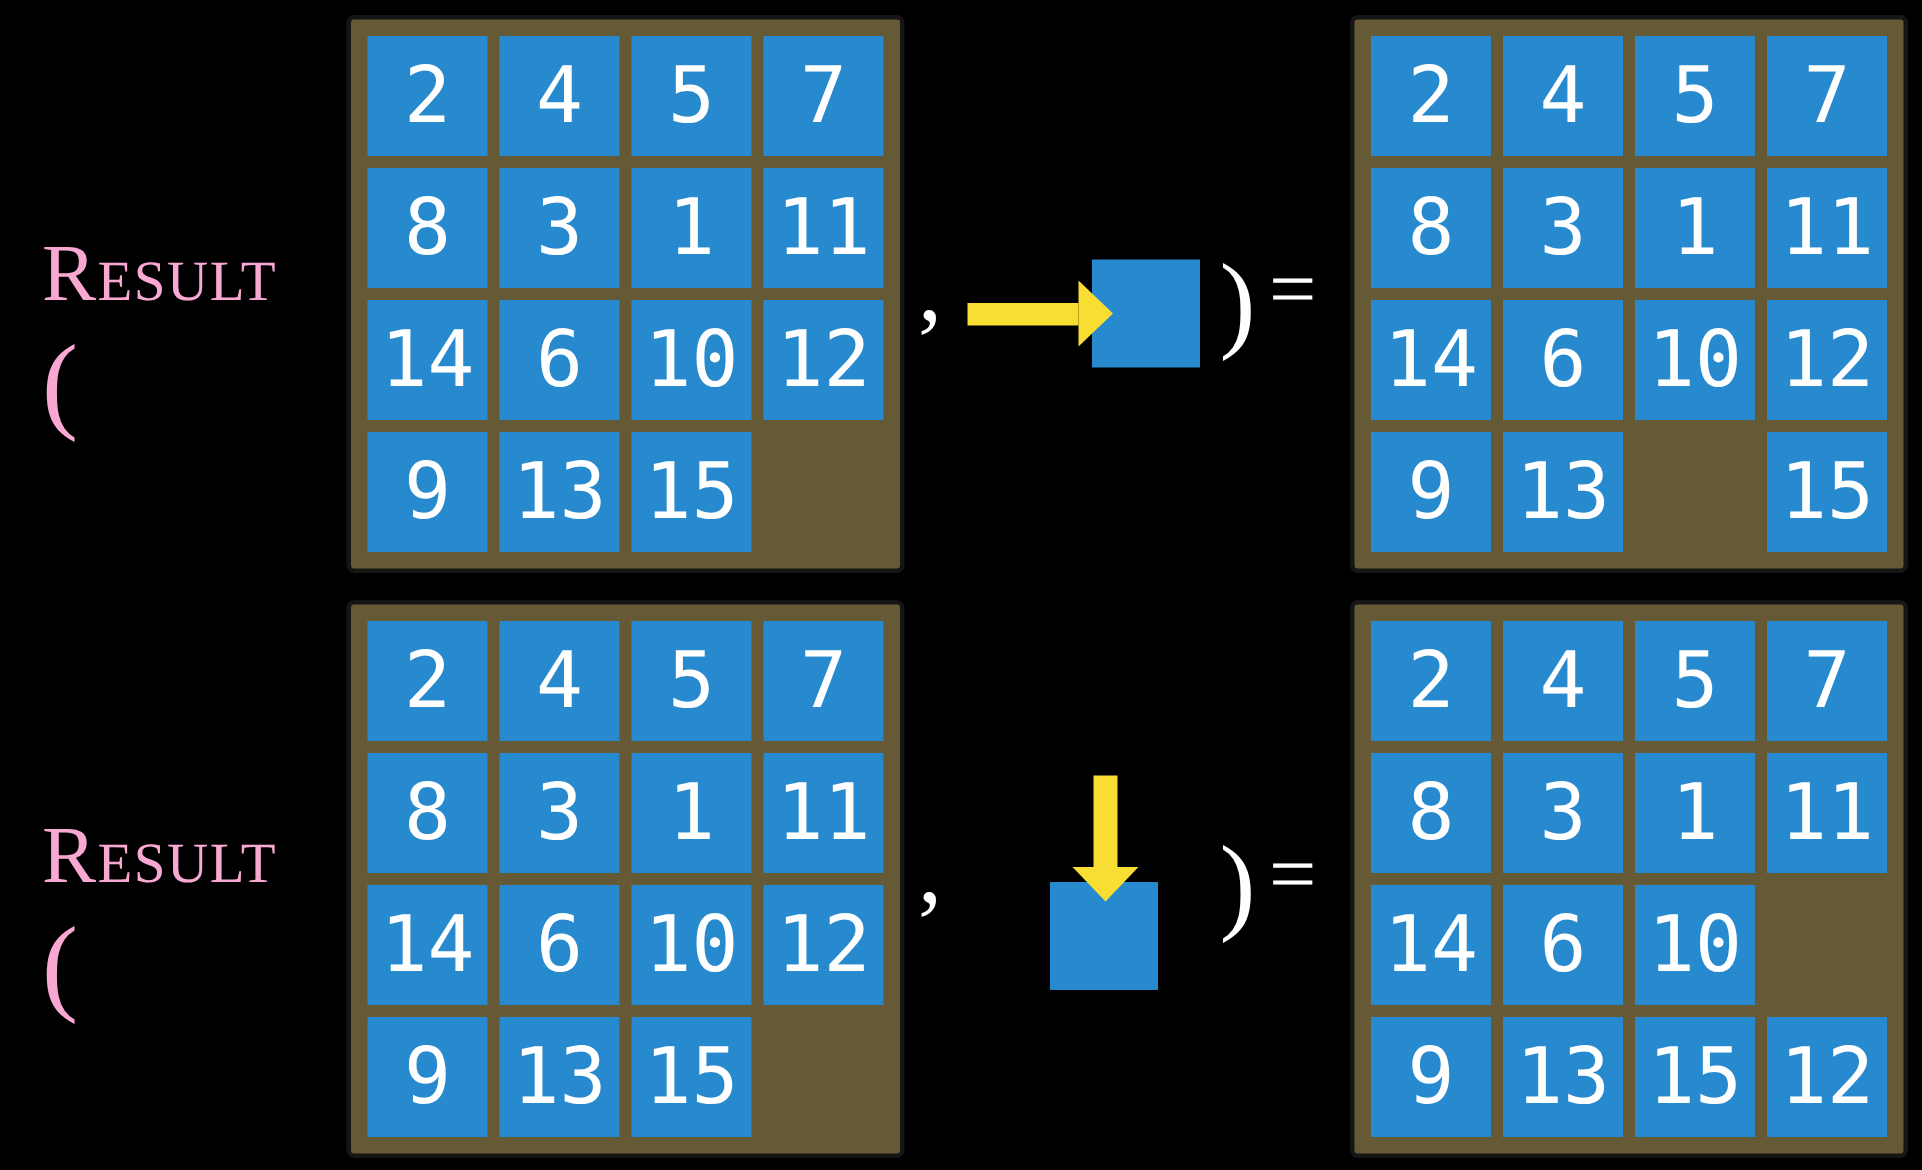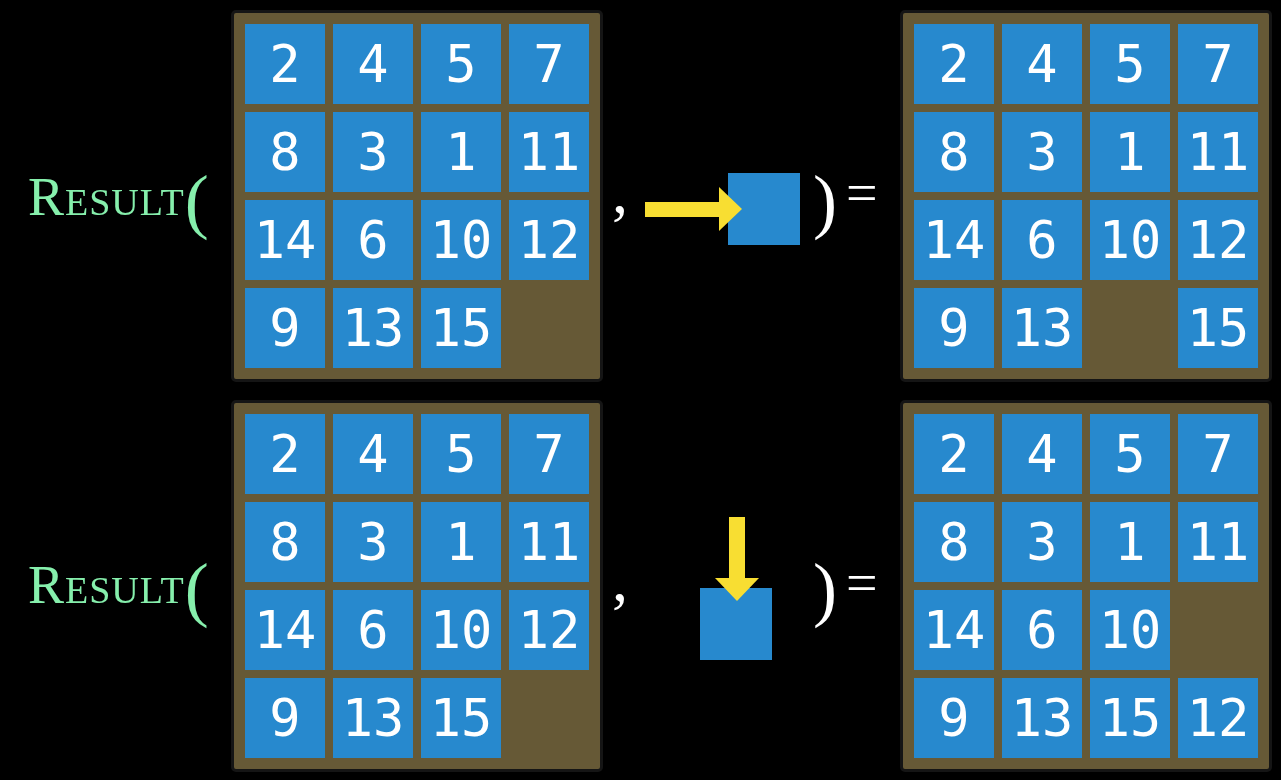--- a/index.html
+++ b/index.html
@@ -9,22 +9,23 @@
     background:#000;
     overflow:hidden;
     font-family:"Liberation Serif","DejaVu Serif",serif;
   }
 
   
   .fn-group{
     position:absolute;
     display:flex;
     align-items:baseline;
-    color:#86efac;
+    color:#f9a8d4;
     white-space:nowrap;
+    flex-direction:column;
   }
   .fn-name{
     font-variant:small-caps;
     font-size:54px;
     line-height:1;
     letter-spacing:1px;
   }
   .big-paren{
     font-size:72px;
     line-height:1;

